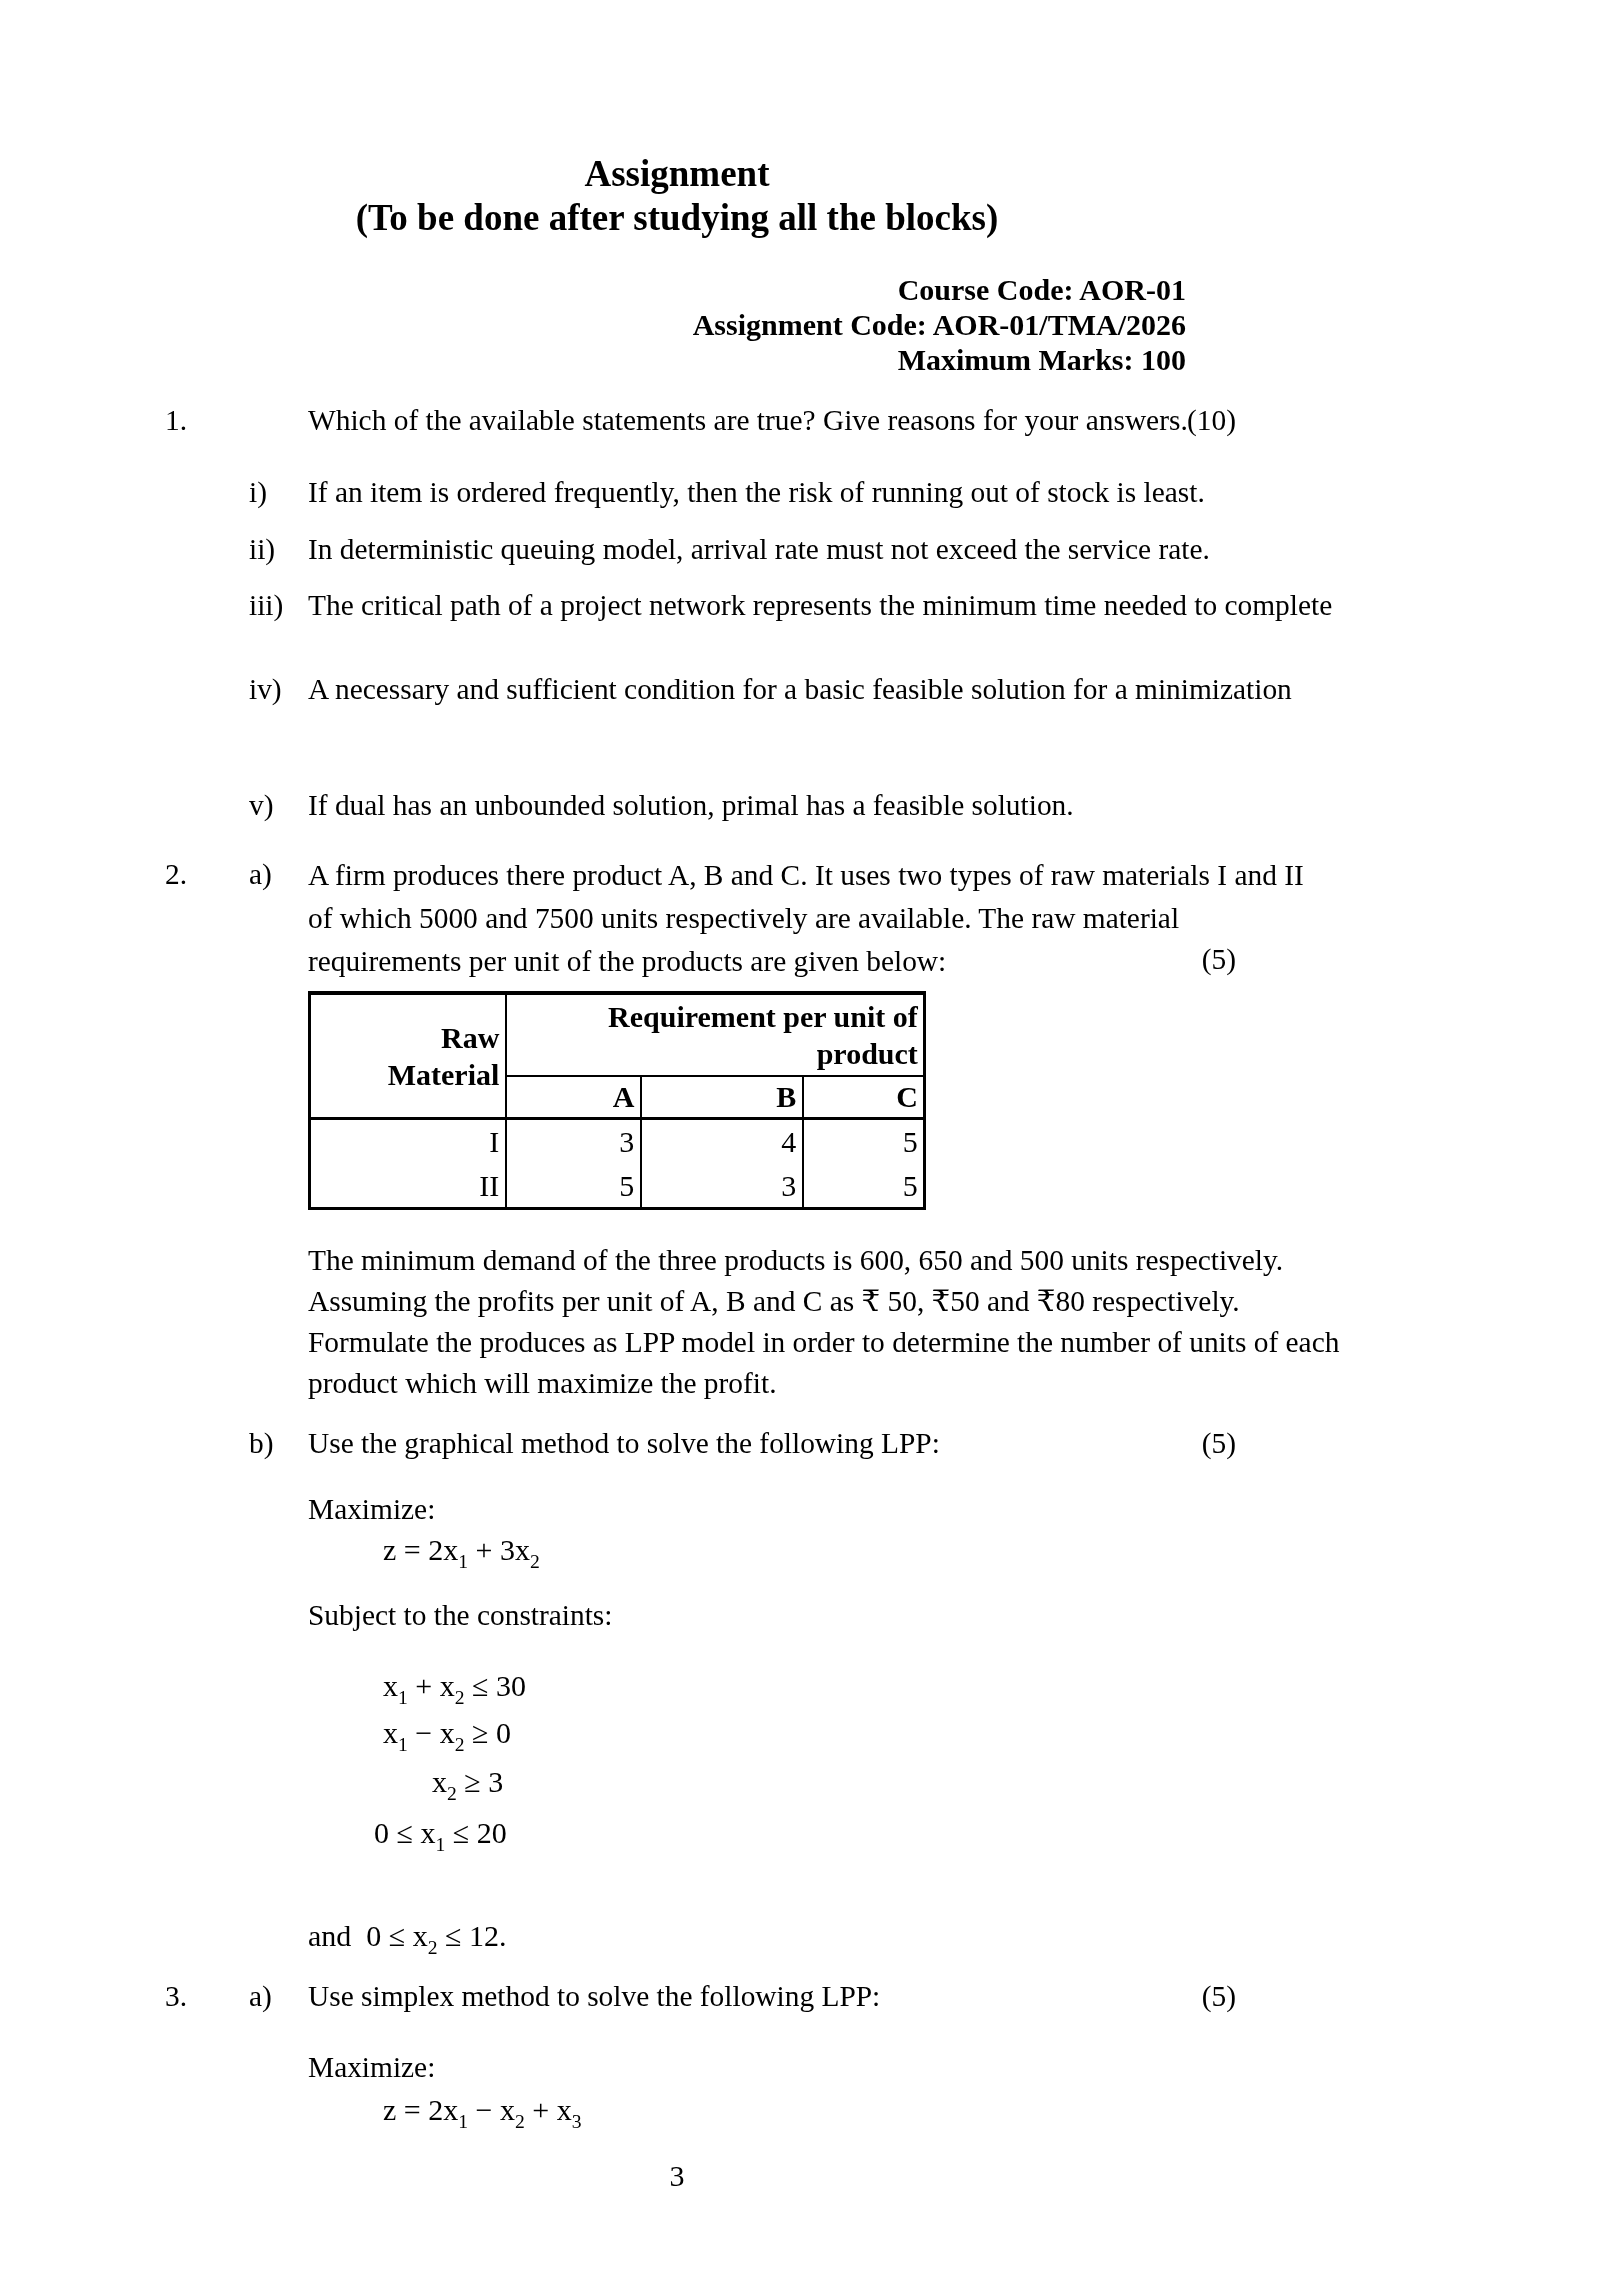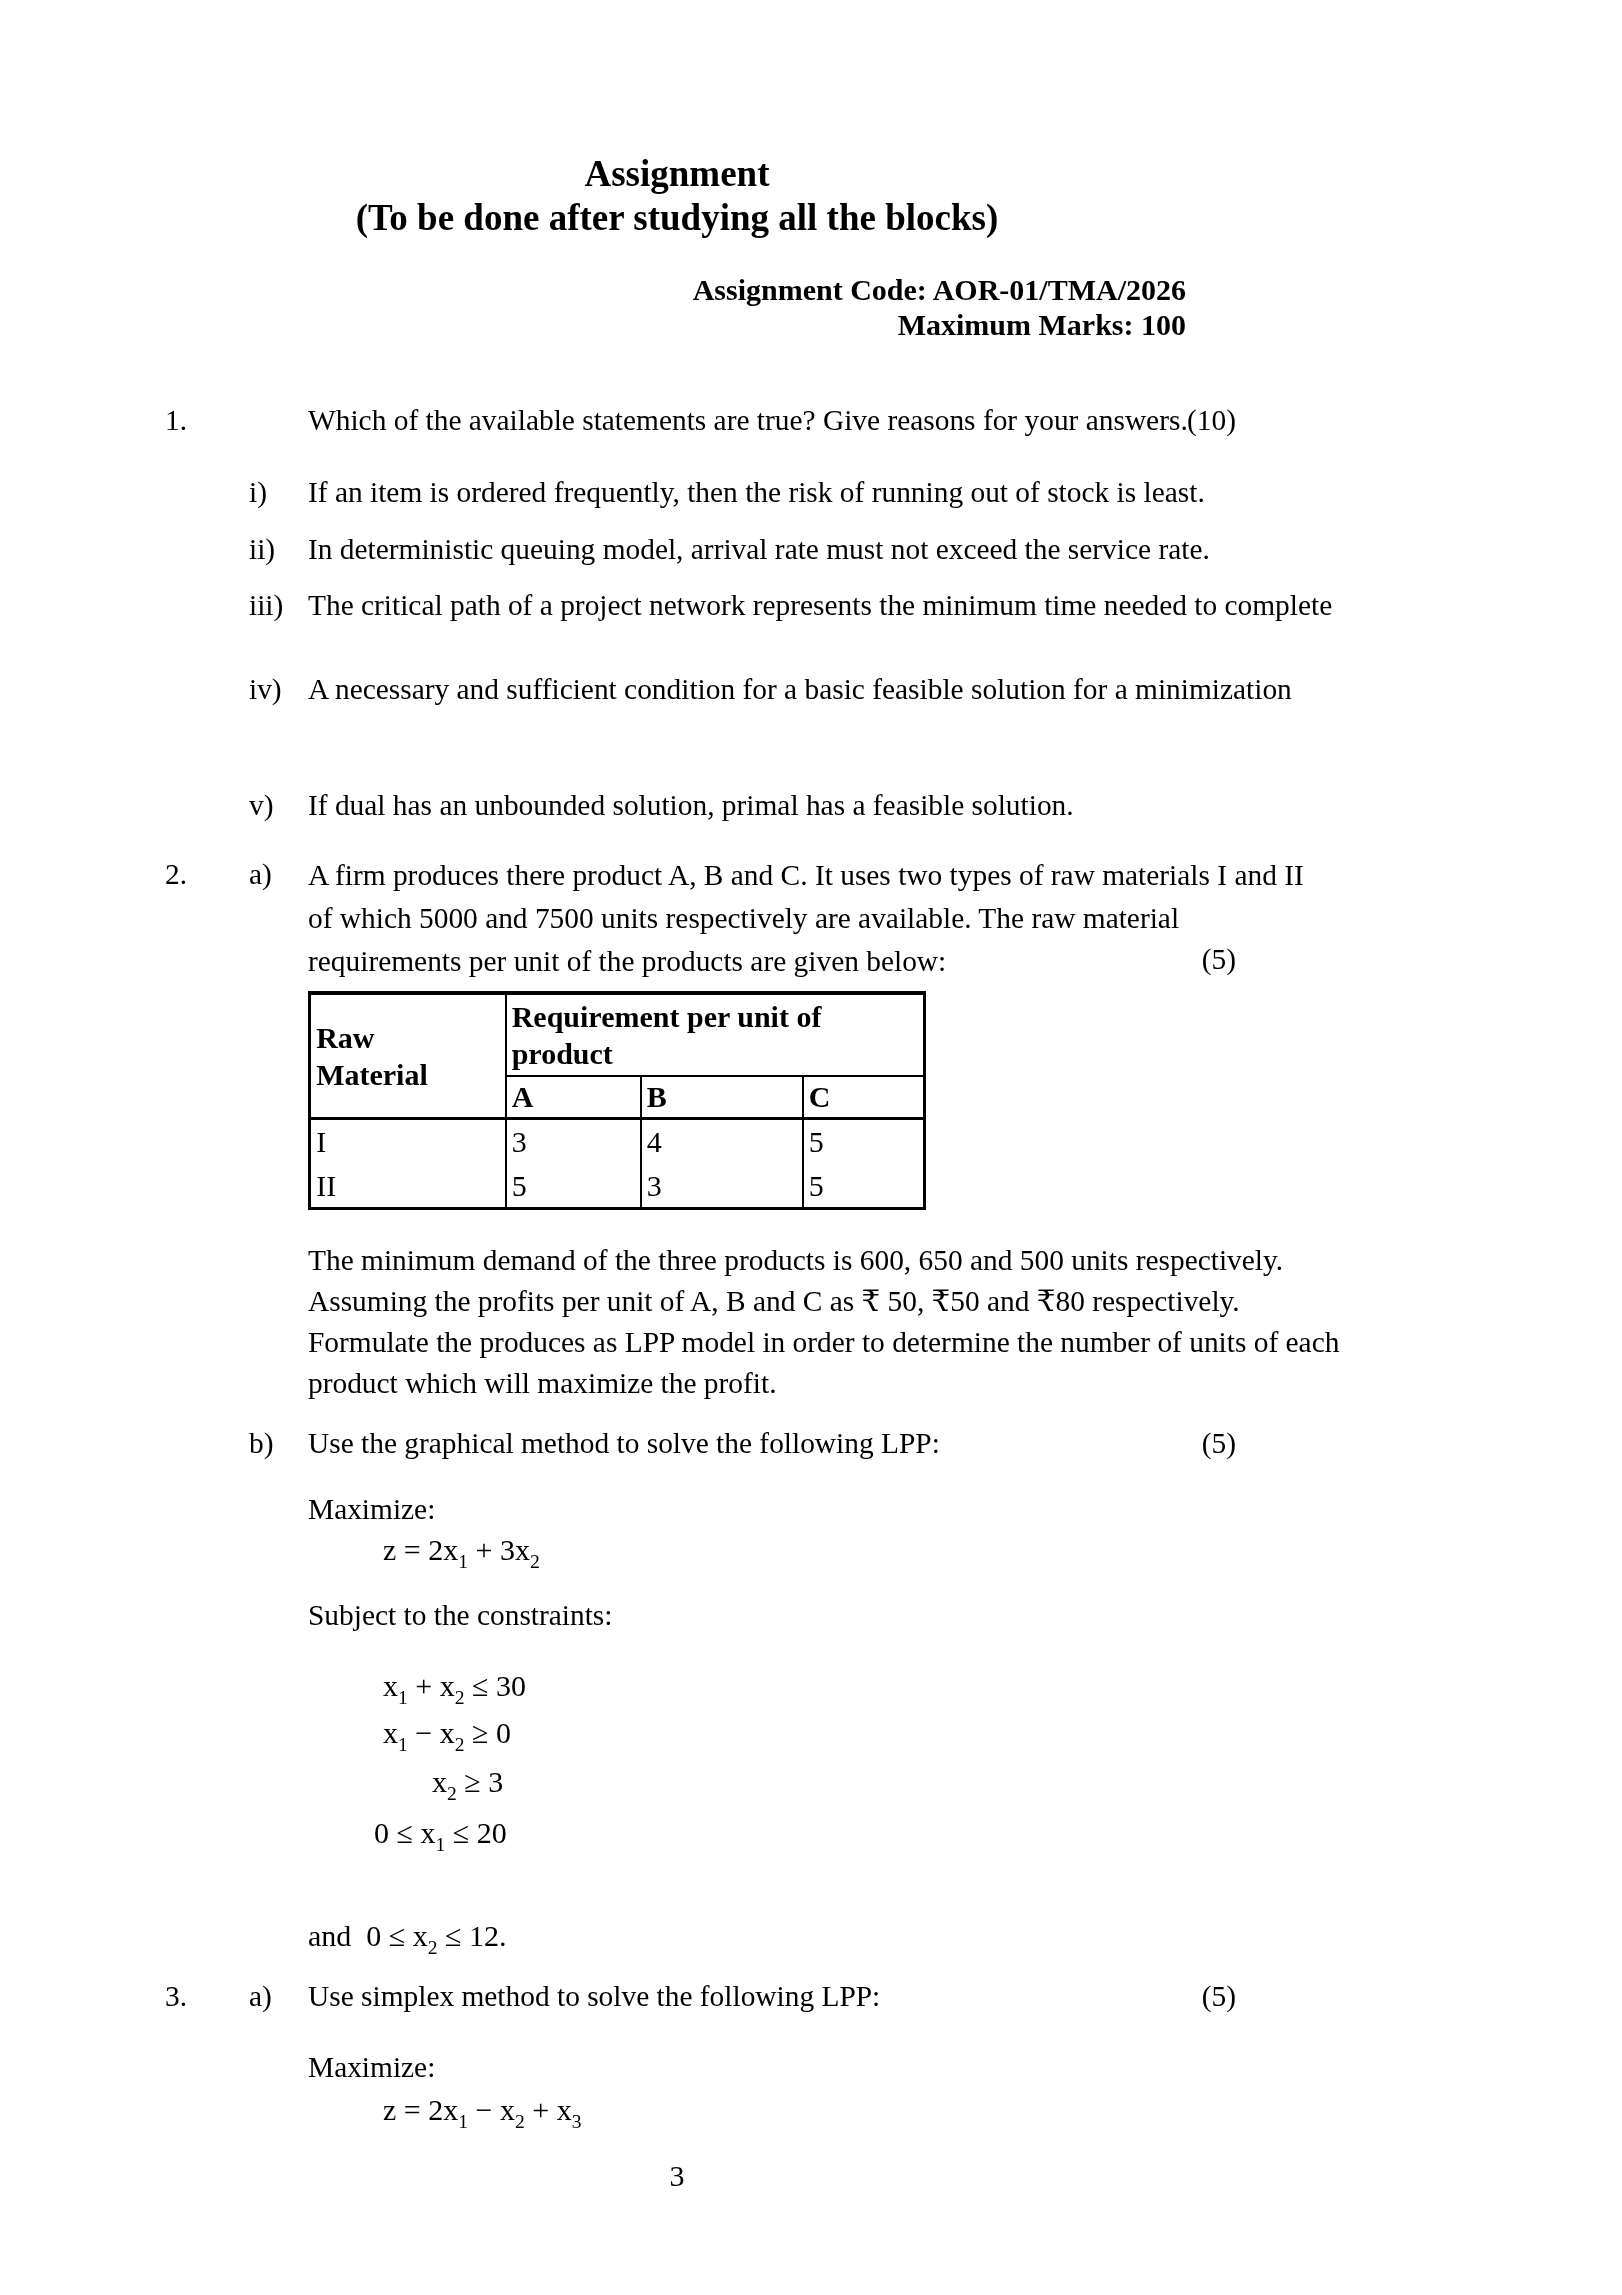--- a/index.html
+++ b/index.html
@@ -23,21 +23,21 @@
   .ql  { position: absolute; left: 249px; top: 0; }
   .qt  { position: absolute; left: 308px; top: 0; width: 1067px; }
   .marks { position: absolute; right: 118px; top: 0; }
   .para3 { line-height: 43px; }
   .eq { font-size: 30px; line-height: 38px; white-space: nowrap; }
   sub { font-size: 19.6px; line-height: 0; vertical-align: -7.9px; }
   
   .tbl {
     border-collapse: collapse;
     font-size: 30px;
-    text-align: left;
+    text-align: right;
     table-layout: fixed;
   }
   .tbl th, .tbl td { border: 2px solid #000; padding: 1.3px 5.2px; }
   .tbl { border: 3.3px solid #000; border-top: 4.6px solid #000; }
   .tbl th { font-weight: bold; }
   .tbl .span-h { height: 77px; line-height: 37px; }
   .tbl .corner { vertical-align: middle; }
   .corner-inner { display: inline-block; max-width: 144px; line-height: 37px; }
   .tbl .col-h { height: 38px; }
   .tbl td { height: 41px; }
@@ -47,20 +47,21 @@
 </style>
 </head>
 <body>
 
 <div class="page">
 
   <div class="abs center title b" style="top:152px">Assignment</div>
   <div class="abs center title b" style="top:196px">(To be done after studying all the blocks)</div>
 
   <div class="abs codes" style="top:272px">
+    <div>Course Code: AOR-01</div>
     <div>Assignment Code: AOR-01/TMA/2026</div>
     <div>Maximum Marks: 100</div>
   </div>
 
   <div class="abs row t" style="top:400px">
     <span class="qn">1.</span>
     <span class="qt">Which of the available statements are true? Give reasons for your answers.</span>
     <span class="marks">(10)</span>
   </div>
 

